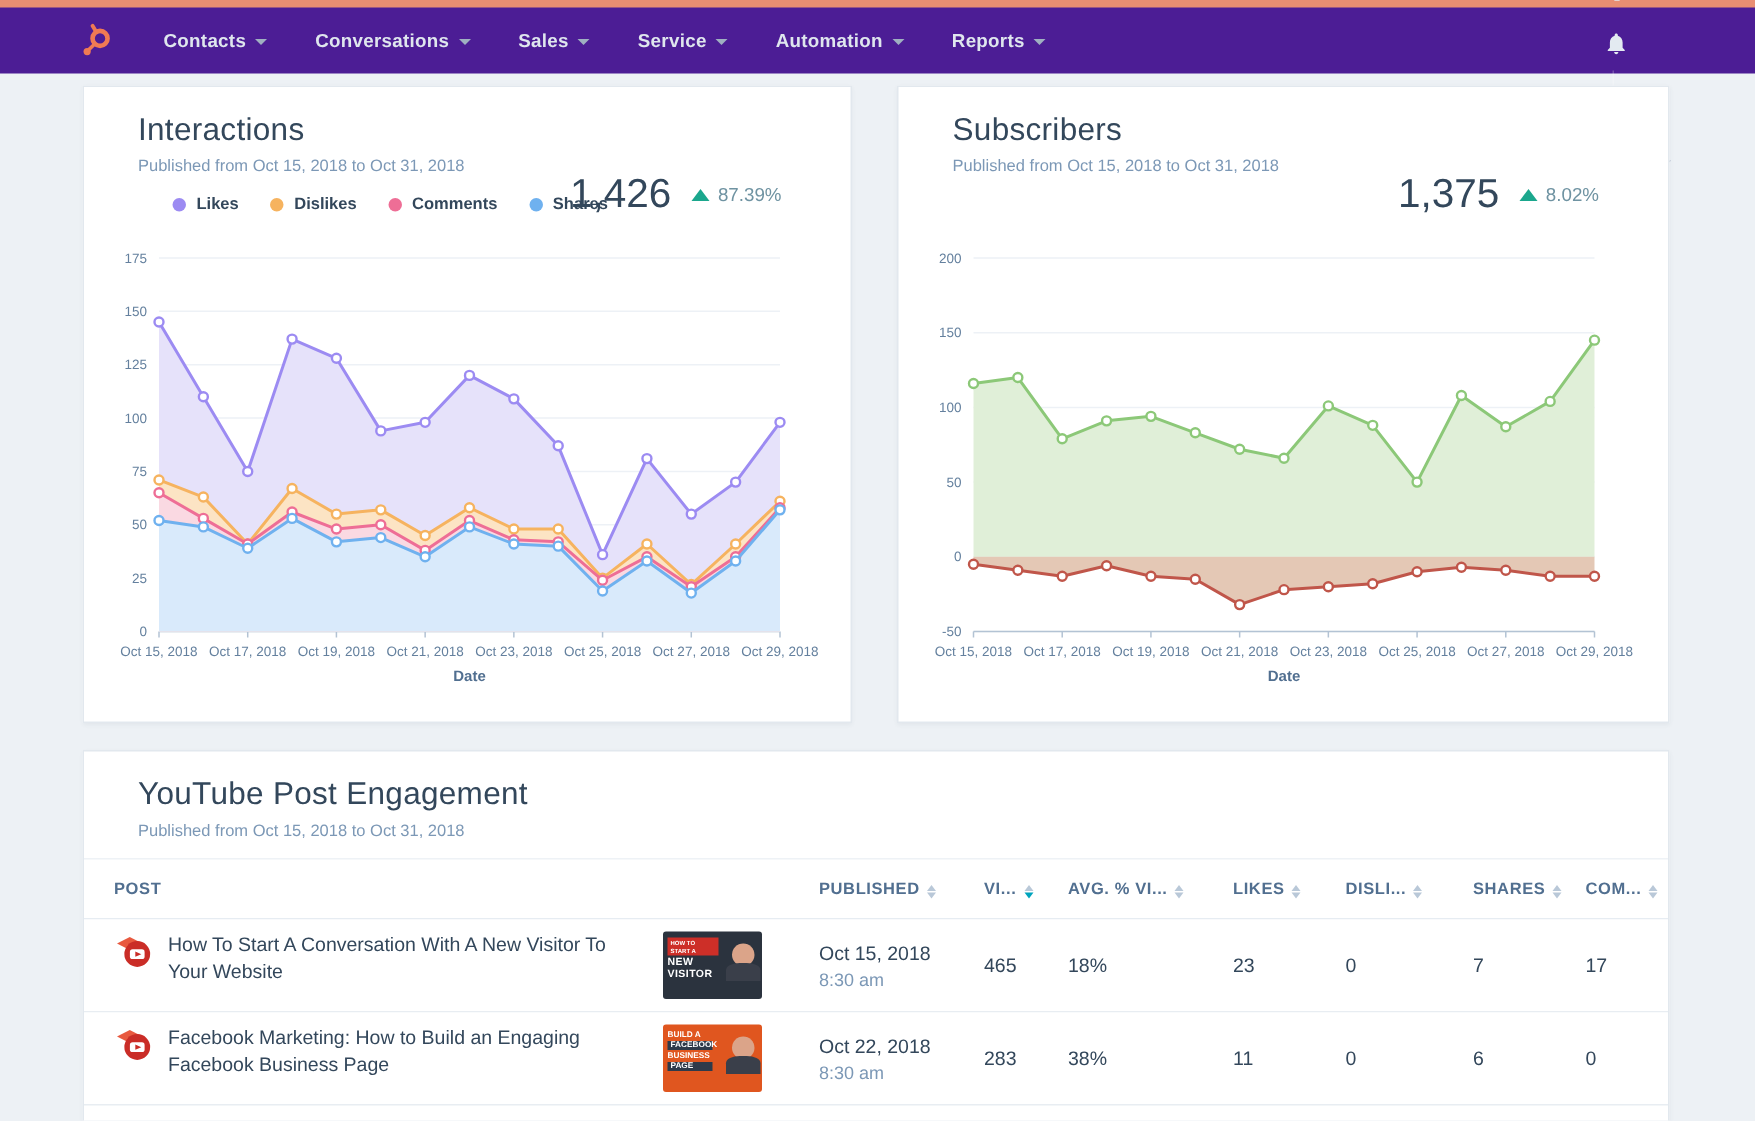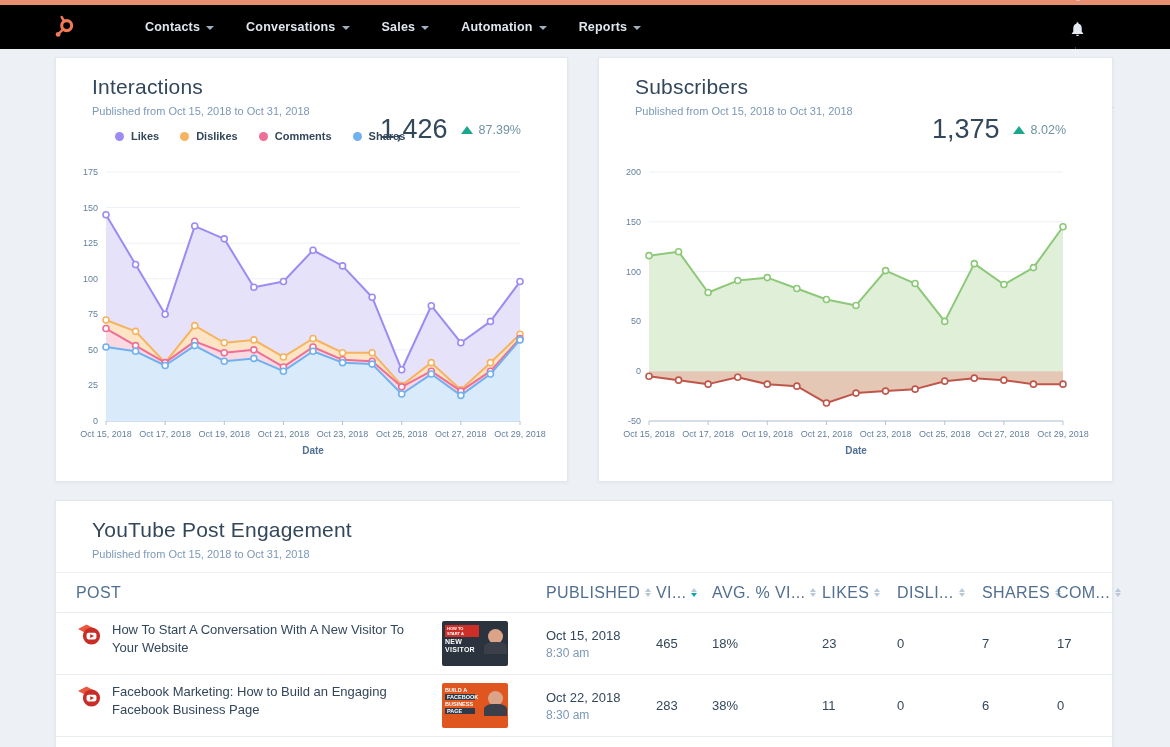--- a/index.html
+++ b/index.html
@@ -2,21 +2,21 @@
 <html><head>
 <meta charset="utf-8">
 <style>
   * { margin:0; padding:0; box-sizing:border-box; }
   html,body { width:1170px; height:747px; }
   body { font-family:"Liberation Sans", sans-serif; background:#edf1f5; overflow:hidden; }
   .screen { position:relative; width:1170px; height:747px; overflow:hidden; }
 
   
   .topbar { position:absolute; top:0; left:0; width:100%; height:49px;
-    background:#000000; border-top:5px solid #e98e72; display:flex; align-items:center;gap:36px; }
+    background:#4c1d95; border-top:5px solid #e98e72; display:flex; align-items:center; }
   .logo { margin-left:50px; display:flex; align-items:center; }
   .nav-menu { display:flex; align-items:center; margin-left:16px; }
   .nav-item { display:flex; align-items:center; gap:6px; color:#dfe6ee; font-size:12.5px;
     font-weight:700; letter-spacing:.2px; padding:0 16px; height:44px; cursor:pointer; }
   .chev { width:0; height:0; border-left:4px solid transparent; border-right:4px solid transparent;
     border-top:4px solid #9fb0c1; margin-top:2px; }
   .nav-right { margin-left:auto; display:flex; align-items:center; margin-right:56px;flex-direction:column; }
   .icon-btn { width:36px; height:36px; display:flex; align-items:center; justify-content:center; cursor:pointer; }
   .nav-divider { width:1px; height:26px; background:rgba(255,255,255,.22); margin:0 12px 0 8px; }
   .avatar { width:27px; height:27px; border-radius:50%; margin-right:10px;
@@ -49,21 +49,21 @@
 
   .chart-svg { position:absolute; left:14px; top:100px; }
   svg text.ax { font-size:9px; fill:#64809e; font-family:"Liberation Sans",sans-serif; }
   svg text.axb { font-size:10px; font-weight:bold; fill:#516f90; font-family:"Liberation Sans",sans-serif; }
 
   
   .tablewrap { margin-top:12px; border-top:1px solid #eef2f6; }
   .thead, .trow { display:grid; grid-template-columns:470px 110px 56px 110px 75px 85px 75px 1fr;
     align-items:center; padding:0 20px; }
   .thead { height:40px; border-bottom:1px solid #e6ecf2; }
-  .th { display:flex; align-items:center; gap:5px; font-size:16px; font-weight:400;
+  .th { display:flex; align-items:flex-end; gap:5px; font-size:11px; font-weight:700;
     letter-spacing:.4px; color:#516f90; cursor:pointer; white-space:nowrap; }
   .sorts { display:inline-flex; flex-direction:column; gap:1px; }
   .sorts i { width:0; height:0; border-left:3.5px solid transparent; border-right:3.5px solid transparent; }
   .sorts i.up { border-bottom:4px solid #b9c8d8; }
   .sorts i.dn { border-top:4px solid #b9c8d8; }
   .sorts i.active-dn { border-top-color:#00a4bd; }
 
   .trow { height:62px; border-bottom:1px solid #e8edf2; background:#fff; }
   .cell { font-size:13px; color:#33475b; }
   .post { display:flex; }
@@ -101,20 +101,24 @@
         <div class="nav-item">
           <span>Contacts</span>
                  <span class="chev"></span>
         </div>
         <div class="nav-item">
           <span>Conversations</span>
                  <span class="chev"></span>
         </div>
         <div class="nav-item">
           <span>Sales</span>
+                 <span class="chev"></span>
+        </div>
+        <div class="nav-item">
+          <span>Service</span>
                  <span class="chev"></span>
         </div>
         <div class="nav-item">
           <span>Automation</span>
                  <span class="chev"></span>
         </div>
         <div class="nav-item">
           <span>Reports</span>
                  <span class="chev"></span>
         </div>

